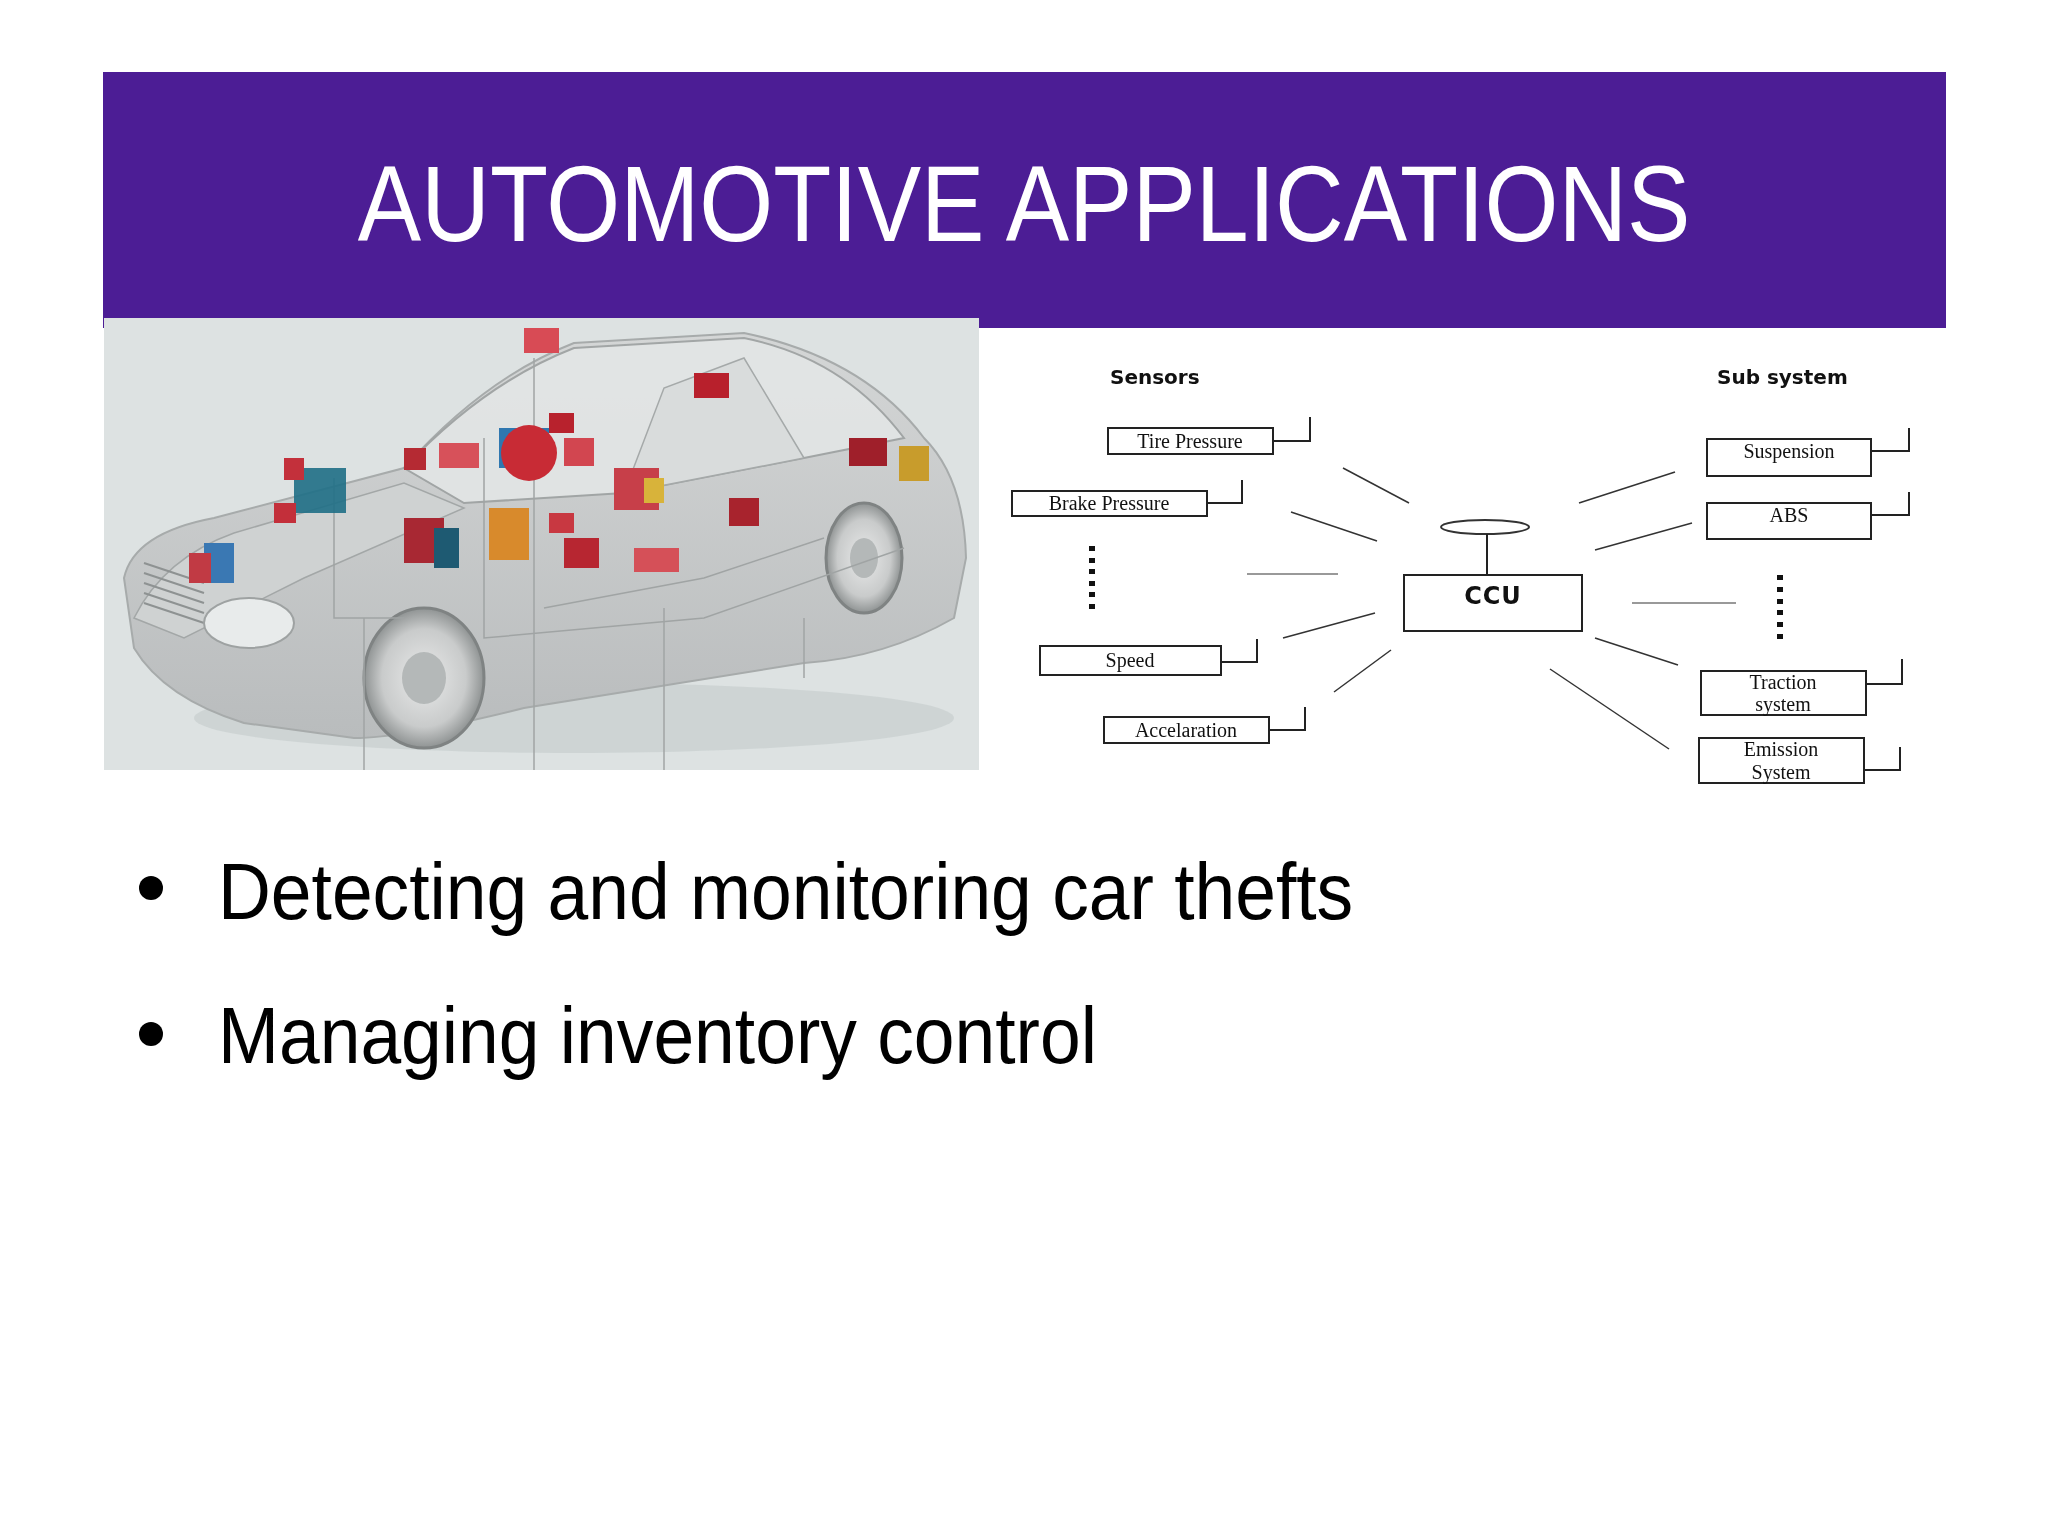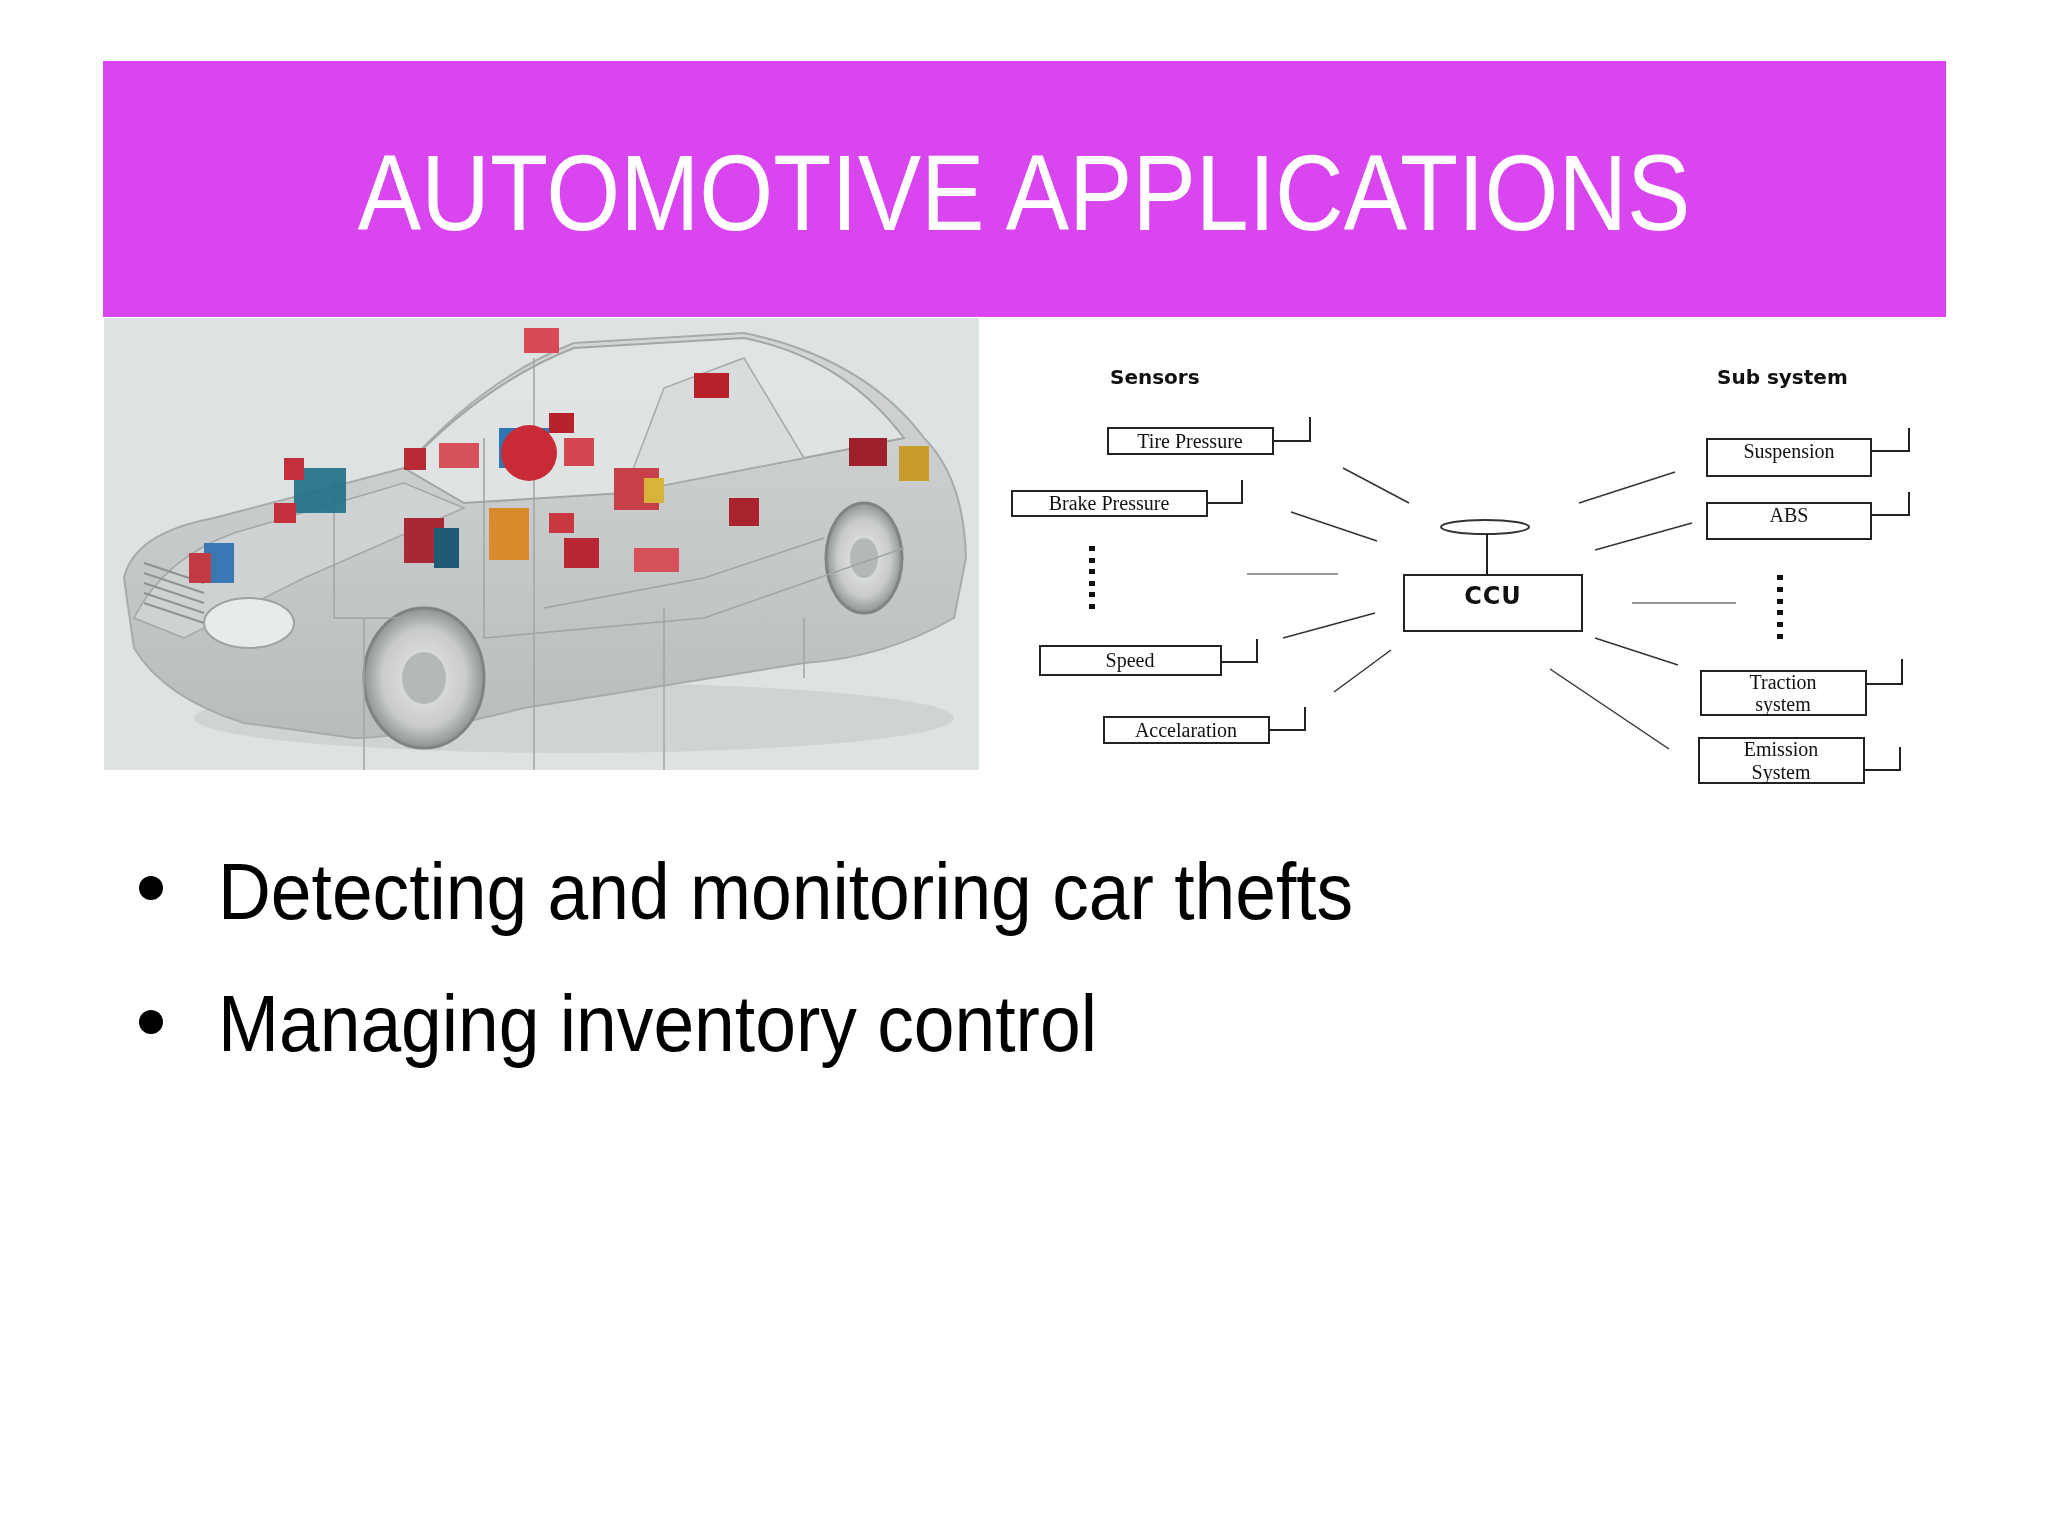--- a/index.html
+++ b/index.html
@@ -1,21 +1,21 @@
 <!DOCTYPE html>
 <html><head>
 <meta charset="utf-8">
 <style>
   html, body { margin: 0; padding: 0; background: #ffffff; }
   body { width: 2048px; height: 1536px; position: relative; overflow: hidden; }
   .slide { position: absolute; left: 0; top: 0; width: 2048px; height: 1536px; background: #ffffff; }
 
   .title-band {
-    position: absolute; left: 103px; top: 61px; width: 1843px; height: 256px;
-    background: #d946ef;
+    position: absolute; left: 103px; top: 72px; width: 1843px; height: 256px;
+    background: #4c1d95;
     display: flex; align-items: center; justify-content: center;
   }
   .title-text {
     color: #ffffff;
     font-family: "Liberation Sans", sans-serif;
     font-size: 108px; line-height: 1;
     white-space: nowrap;
     display: inline-block;
     transform: scaleX(0.88);
     margin-top: 8px;
@@ -225,19 +225,19 @@
         <text class="dg-box-label" x="1781" y="787" text-anchor="middle">System</text>
       </g>
     </svg>
   </div>
 
   <div class="bullets">
     <div class="bullet-item" style="top:0;text-align:center;">
       <span class="bullet-dot" style="top:876px;"></span>
       <span class="bullet-text" style="top:852px;">Detecting and monitoring car thefts</span>
     </div>
-    <div class="bullet-item" style="top:0;padding-left:32px;">
+    <div class="bullet-item" style="top:12px;padding-left:32px;">
       <span class="bullet-dot" style="top:1010px;"></span>
       <span class="bullet-text" style="top:984px;">Managing inventory control</span>
     </div>
   </div>
 
 </div>
 
 </body></html>

